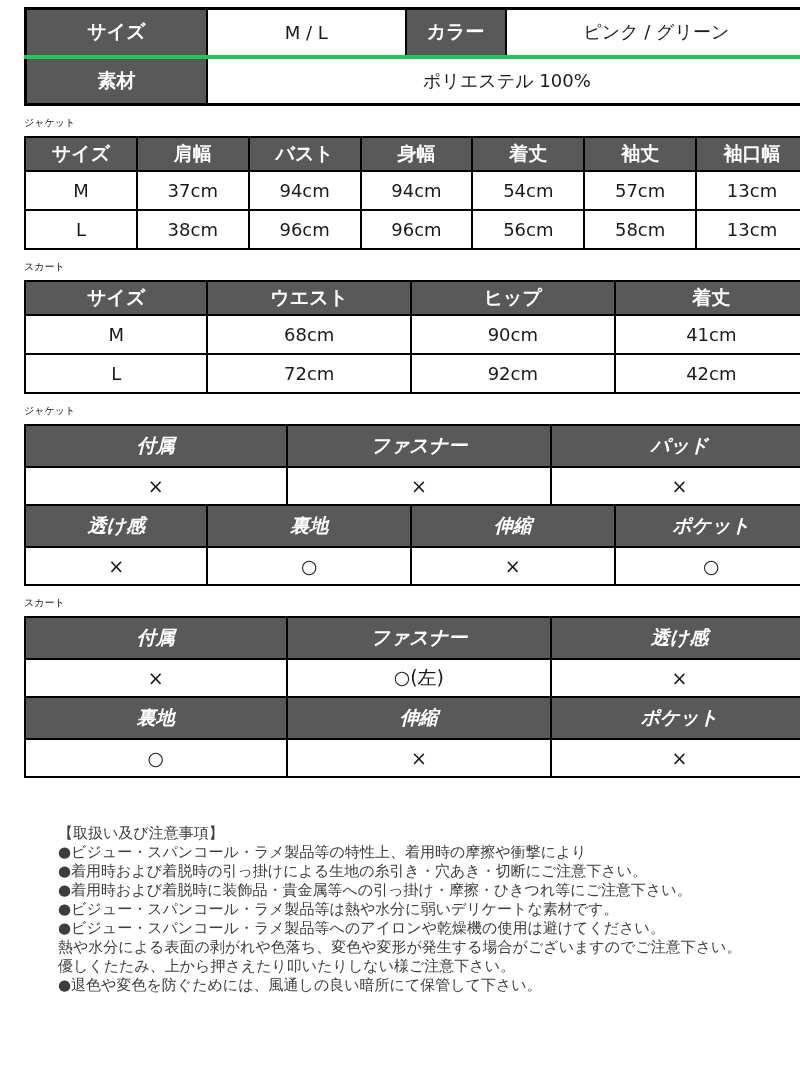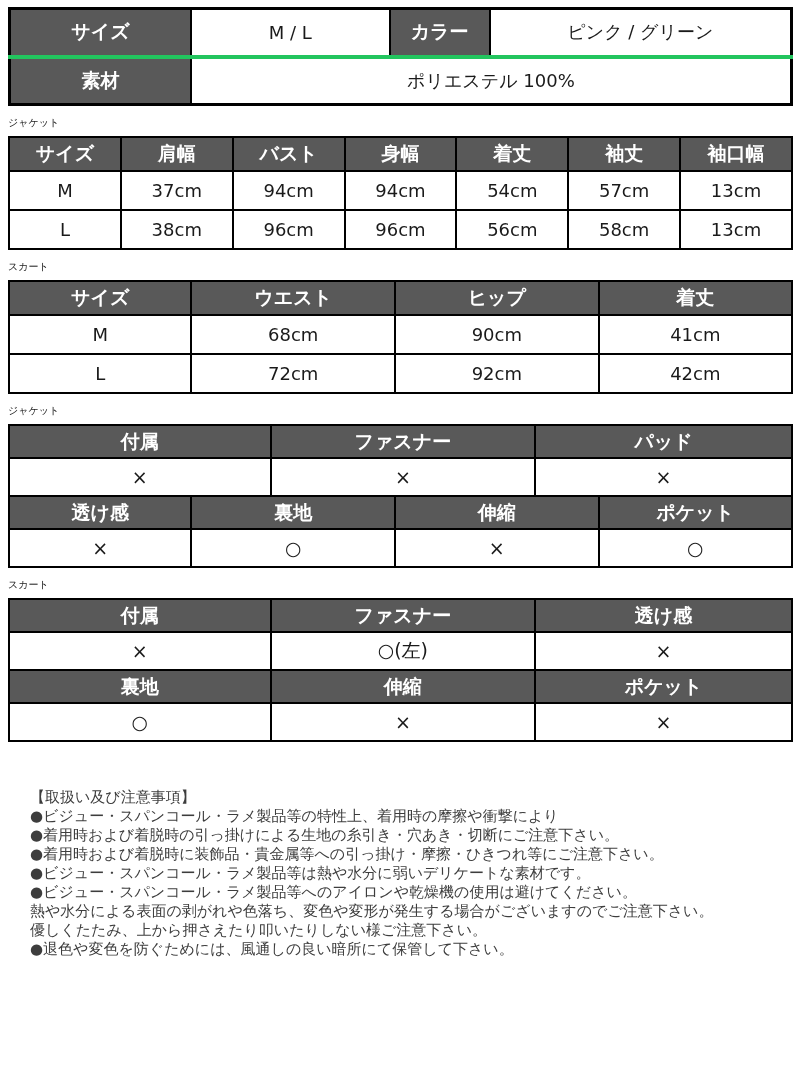--- a/index.html
+++ b/index.html
@@ -2,21 +2,21 @@
 <html><head>
 <meta charset="utf-8">
 <style>
   * { margin: 0; padding: 0; box-sizing: border-box; }
   html, body { background: #ffffff; }
   body {
     width: 800px; height: 1067px;
     font-family: "DejaVu Sans", "Liberation Sans", sans-serif;
     overflow: hidden;
   }
-  .page { position: relative; padding: 7px 7px 0 8px; }
+  .page { position: relative; padding: 7px 7px 0 24px; }
 
   table.tbl {
     border-collapse: collapse;
     width: 785px;
     table-layout: fixed;
   }
   .tbl td {
     border: 2px solid #000000;
     text-align: center;
     vertical-align: middle;
@@ -31,34 +31,34 @@
     font-weight: bold;
     font-size: 19px;
   }
   .info-tbl { border: 3px solid #000000; }
   .info-tbl td { height: 48px; }
   .info-tbl tr.material-row td { border-top: 4px solid #22c55e; }
 
   .size-tbl tr.head td { height: 34px; }
   .size-tbl tr.data td { height: 39px; }
 
-  .feat-tbl tr.head td { height: 33px; }
+  .feat-tbl tr.head td { height: 42px; font-style: italic; }
   .feat-tbl tr.data td { height: 38px; font-size: 19px; }
   .feat-tbl.stack { margin-top: -2px; }
 
   .section-label {
     font-size: 10px;
     color: #222222;
     margin: 7px 0 3px 0;
     height: 20px;
     line-height: 20px;
   }
 
   .notes {
-    margin: 46px 0 0 22px;
+    margin: 46px 0 0 34px;
     font-size: 15px;
     line-height: 19px;
     color: #3d3d3d;
   }
   .notes div { white-space: nowrap; }
 </style>
 </head>
 <body>
 
 <div class="page">

